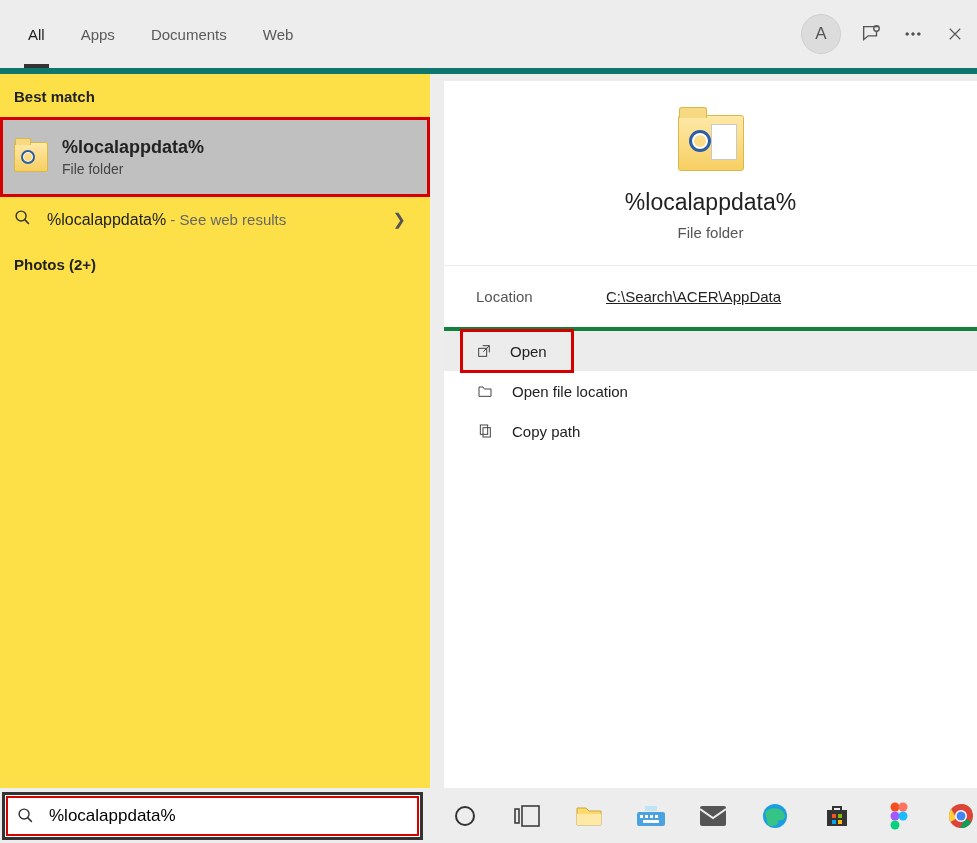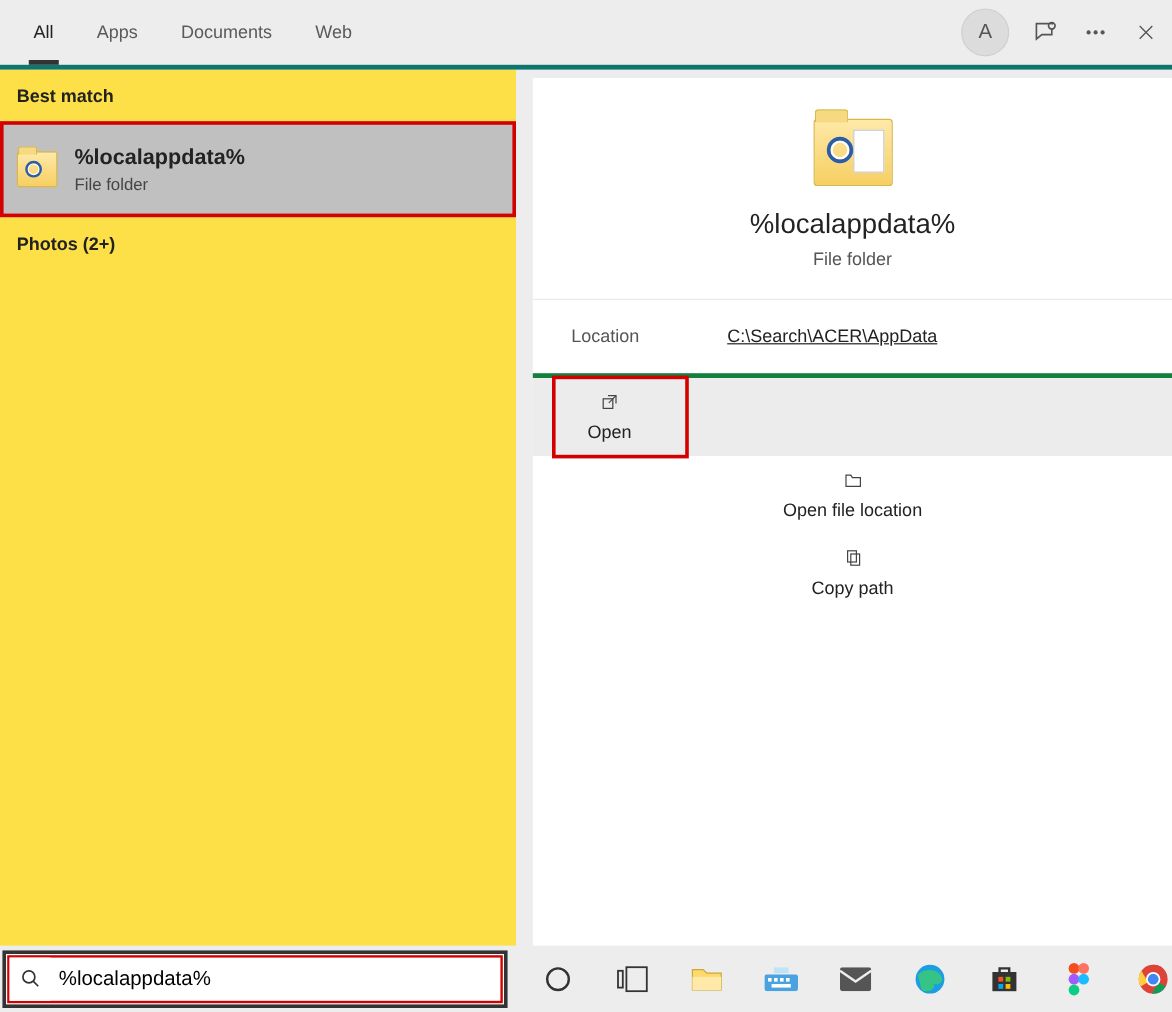--- a/index.html
+++ b/index.html
@@ -1,21 +1,21 @@
 <!DOCTYPE html>
 <html><head>
 <meta charset="utf-8">
 <style>
   * { box-sizing: border-box; margin: 0; padding: 0; font-family: "Segoe UI", Arial, sans-serif; }
   body { width: 977px; height: 843px; background: #ededed; position: relative; overflow: hidden; }
 
   
   .tabs {
-    height: 58px; display: flex; align-items: flex-end; padding: 0 10px;
-    border-bottom: 4px solid #0f766e; position: relative;
+    height: 74px; display: flex; align-items: flex-end; padding: 0 10px;
+    border-bottom: 6px solid #0f766e; position: relative;
   }
   .tabs-left { display: flex; align-items: center; height: 100%; gap: 0; }
   .tab {
     padding: 0 18px; height: 100%; display: flex; align-items: center;
     font-size: 15px; color: #5a5a5a; cursor: pointer; position: relative;
   }
   .tab.active { color: #222; }
   .tab.active::after {
     content: ""; position: absolute; bottom: 0; left: 14px; right: 14px;
     height: 4px; background: #333;
@@ -90,22 +90,22 @@
   .preview-sub { font-size: 15px; color: #555; }
 
   .loc-row {
     display: flex; padding: 22px 32px; border-bottom: 4px solid #15803d;
     font-size: 15px;
   }
   .loc-row .lbl { width: 130px; color: #555; }
   .loc-row .val { color: #222; text-decoration: underline; cursor: pointer; }
 
   .action {
-    display: flex; align-items: center; gap: 8px; padding: 11px 32px;
-    font-size: 15px; color: #222; cursor: pointer; flex-direction: column;
+    display: flex; align-items: center; gap: 18px; padding: 11px 32px;
+    font-size: 15px; color: #222; cursor: pointer;
   }
   .action.hl { outline: 3px solid #d40000; outline-offset: -1px; width: 110px; margin-left: 18px; padding-left: 14px; }
   .action-wrap-first { background:#ececec; }
   .aicon { width: 18px; height: 18px; display:flex; align-items:center; justify-content:center; }
   .aicon svg { stroke:#444; fill:none; stroke-width:1.5; }
 
   
   .taskbar {
     position: absolute; bottom: 0; left: 0; right: 0; height: 55px;
     background: #ededed; display: flex; align-items: center;
@@ -184,20 +184,34 @@
             <span class="gear"></span>
           </div>
         <div class="bm-text">
           <div class="t">%localappdata%</div>
           <div class="s">File folder</div>
         </div>
       </div>
     </div>
 
 
+    <div class="web-item">
+      <div class="web-item-left">
+        <span>
+          <svg class="search-glyph" viewBox="0 0 24 24" fill="none" stroke="#333" stroke-width="2">
+              <circle cx="10" cy="10" r="7"></circle>
+              <path d="M15 15l6 6"></path>
+            </svg>
+        </span>
+        <span>
+          <span class="q">%localappdata%</span><span class="hint"> - See web results</span>
+        </span>
+      </div>
+      <span class="chevr">❯</span>
+    </div>
 
     <div class="section-header">Photos (2+)</div>
   </div>
 
   <div class="right-pane">
     <div class="preview-head">
       <div class="big-folder">
         <div class="paper"></div>
           <span class="gear"></span>
       </div>

